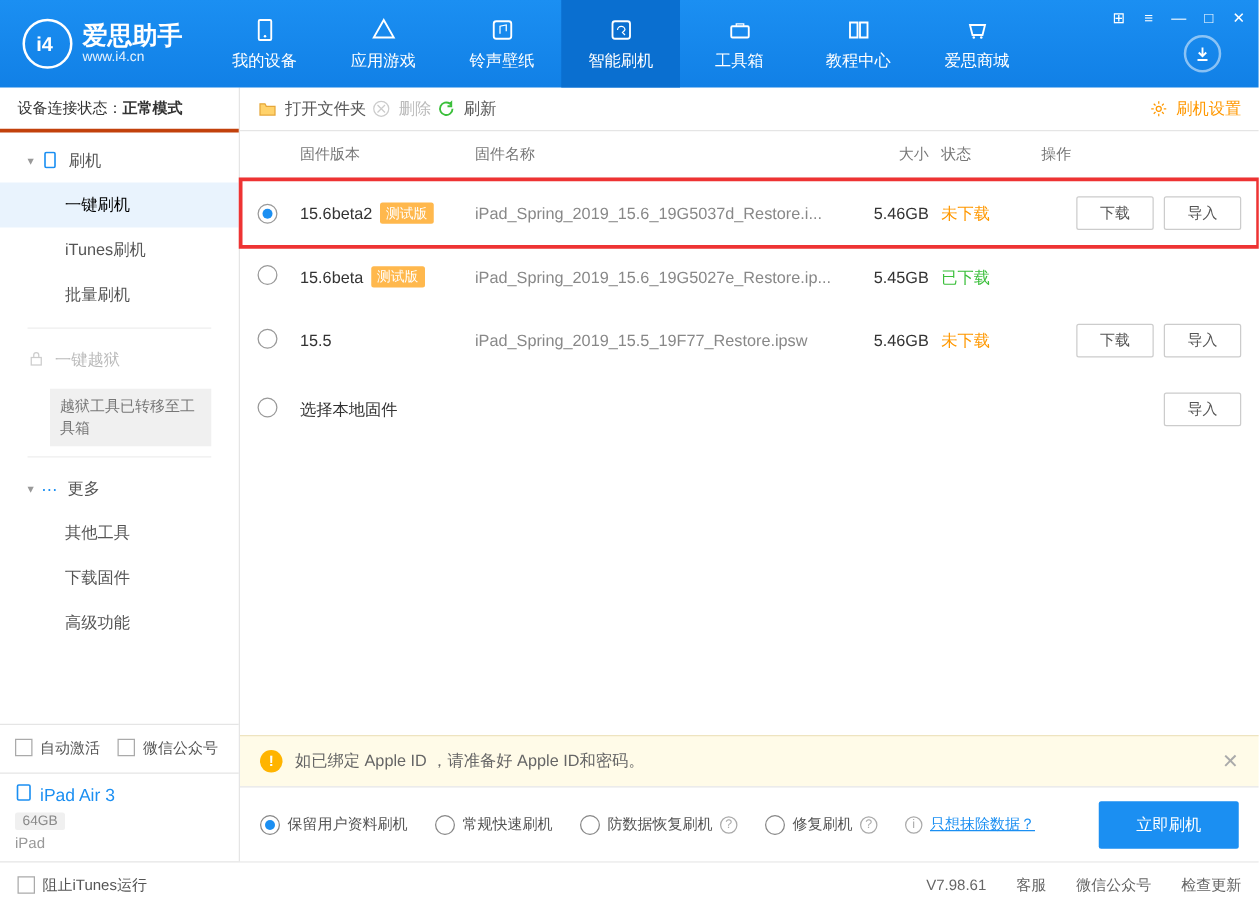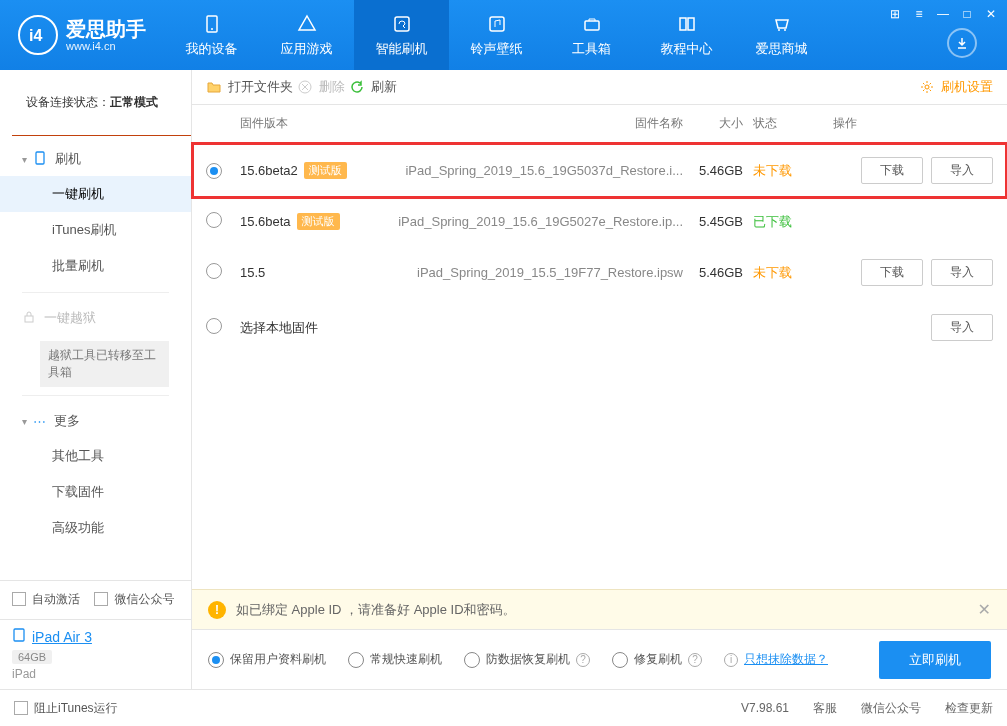--- a/index.html
+++ b/index.html
@@ -15,50 +15,50 @@
 .nav-item { width: 95px; display: flex; flex-direction: column; align-items: center; justify-content: center; color: #fff; cursor: pointer; font-size: 13px; }
 .nav-item.active { background: #0a6fd0; }
 .nav-icon { width: 24px; height: 24px; margin-bottom: 4px; display: flex; align-items: center; justify-content: center; }
 .win-ctrls { position: absolute; top: 6px; right: 8px; display: flex; gap: 8px; }
 .win-btn { width: 16px; height: 16px; color: #fff; cursor: pointer; font-size: 12px; display: flex; align-items: center; justify-content: center; }
 .dl-circle { position: absolute; right: 30px; top: 28px; width: 30px; height: 30px; border: 2px solid rgba(255,255,255,.5); border-radius: 50%; display: flex; align-items: center; justify-content: center; color: #fff; }
 
 
 .body { display: flex; height: 619px; }
 .sidebar { width: 192px; border-right: 1px solid #e5e5e5; display: flex; flex-direction: column; }
-.status-bar { padding: 24px 14px; border-bottom: 1px solid #c2410c; font-size: 12px; margin-left: 12px; }
+.status-bar { padding: 8px 14px; border-bottom: 3px solid #c2410c; font-size: 12px; }
 .status-bar b { font-weight: bold; }
 .side-list { flex: 1; overflow: auto; padding-top: 6px; }
 .side-head { display: flex; align-items: center; padding: 8px 22px; color: #555; font-size: 13px; cursor: pointer; }
 .side-head .caret { margin-right: 6px; color: #999; font-size: 10px; }
 .side-head .hicon { margin-right: 8px; color: #1b8ff2; }
 .side-item { padding: 9px 22px 9px 52px; cursor: pointer; color: #555; }
 .side-item.active { background: #e9f3fd; color: #000000; }
 .side-note { margin: 6px 22px 6px 40px; background: #f0f0f0; padding: 6px 8px; color: #777; font-size: 12px; }
 .side-sep { border-top: 1px solid #eee; margin: 8px 22px; }
 .side-bottom { border-top: 1px solid #e5e5e5; padding: 10px 12px; }
 .chk { display: inline-flex; align-items: center; gap: 6px; font-size: 12px; color: #555; cursor: pointer; }
 .chk input { appearance: none; width: 14px; height: 14px; border: 1px solid #aaa; }
 .device-box { padding: 8px 12px; border-top: 1px solid #e5e5e5; }
-.device-name { color: #1b8ff2; font-size: 14px; display: flex; align-items: center; gap: 6px; text-decoration: underline; }
+.device-name { color: #1b8ff2; font-size: 14px; display: flex; align-items: center; gap: 6px; }
 .badge { display: inline-block; background: #f0f0f0; color: #888; font-size: 11px; padding: 1px 6px; border-radius: 2px; }
 .device-sub { color: #999; font-size: 12px; margin-top: 3px; }
 
 .main { flex: 1; display: flex; flex-direction: column; position: relative; }
 .toolbar { display: flex; align-items: center; padding: 8px 14px; border-bottom: 1px solid #e5e5e5; gap: 4px; }
 .tb-btn { display: flex; align-items: center; gap: 6px; cursor: pointer; color: #555; }
 .tb-btn.disabled { color: #bbb; }
 .tb-btn .ic { width: 16px; height: 16px; display: inline-flex; align-items: center; justify-content: center; }
 .tb-spacer { flex: 1; }
 .tb-settings { color: #ff9800; }
 
 .thead { display: flex; padding: 10px 14px; color: #777; border-bottom: 1px solid #eee; font-size: 12px; }
 .col-radio { width: 34px; }
 .col-ver { width: 140px; }
-.col-name { flex: 1; text-align: right; }
+.col-name { flex: 1; }
 .col-size { width: 70px; text-align: right; padding-right: 10px; }
 .col-status { width: 80px; }
 .col-ops { width: 160px; display: flex; gap: 8px; justify-content: flex-end; }
 
 .row { display: flex; align-items: center; padding: 14px 14px; position: relative; }
 .row.highlight { outline: 3px solid #e33; outline-offset: -2px; }
 .radio { width: 16px; height: 16px; border: 1px solid #999; border-radius: 50%; display: inline-flex; align-items: center; justify-content: center; }
 .radio.checked::after { content: ""; width: 8px; height: 8px; background: #1b8ff2; border-radius: 50%; }
 .ver { display: flex; align-items: center; gap: 6px; color: #333; }
 .tag { background: #ffb84d; color: #fff; font-size: 11px; padding: 1px 5px; border-radius: 2px; }
@@ -107,37 +107,37 @@
         <span>我的设备</span>
       </div>
     <div class="nav-item">
         <div class="nav-icon">
           <svg width="20" height="20" viewBox="0 0 20 20">
             <path d="M10 2l8 14H2z" fill="none" stroke="#fff" stroke-width="1.5"></path>
           </svg>
         </div>
         <span>应用游戏</span>
       </div>
+    <div class="nav-item">
+        <div class="nav-icon">
+          <svg width="20" height="20" viewBox="0 0 20 20">
+            <rect x="3" y="3" width="14" height="14" rx="2" fill="none" stroke="#fff" stroke-width="1.5"></rect>
+            <path d="M8 13V7l5-1v5" stroke="#fff" fill="none"></path>
+          </svg>
+        </div>
+        <span>铃声壁纸</span>
+      </div>
     <div class="nav-item active">
         <div class="nav-icon">
           <svg width="20" height="20" viewBox="0 0 20 20">
             <rect x="3" y="3" width="14" height="14" rx="2" fill="none" stroke="#fff" stroke-width="1.5"></rect>
             <path d="M7 10a3 3 0 0 1 6 0M13 10l-2 2 2 2" stroke="#fff" fill="none"></path>
           </svg>
         </div>
         <span>智能刷机</span>
-      </div>
-    <div class="nav-item">
-        <div class="nav-icon">
-          <svg width="20" height="20" viewBox="0 0 20 20">
-            <rect x="3" y="3" width="14" height="14" rx="2" fill="none" stroke="#fff" stroke-width="1.5"></rect>
-            <path d="M8 13V7l5-1v5" stroke="#fff" fill="none"></path>
-          </svg>
-        </div>
-        <span>铃声壁纸</span>
       </div>
     <div class="nav-item">
         <div class="nav-icon">
           <svg width="20" height="20" viewBox="0 0 20 20">
             <rect x="3" y="7" width="14" height="9" rx="1" fill="none" stroke="#fff" stroke-width="1.5"></rect>
             <path d="M7 7V5h6v2" stroke="#fff" fill="none"></path>
           </svg>
         </div>
         <span>工具箱</span>
       </div>

